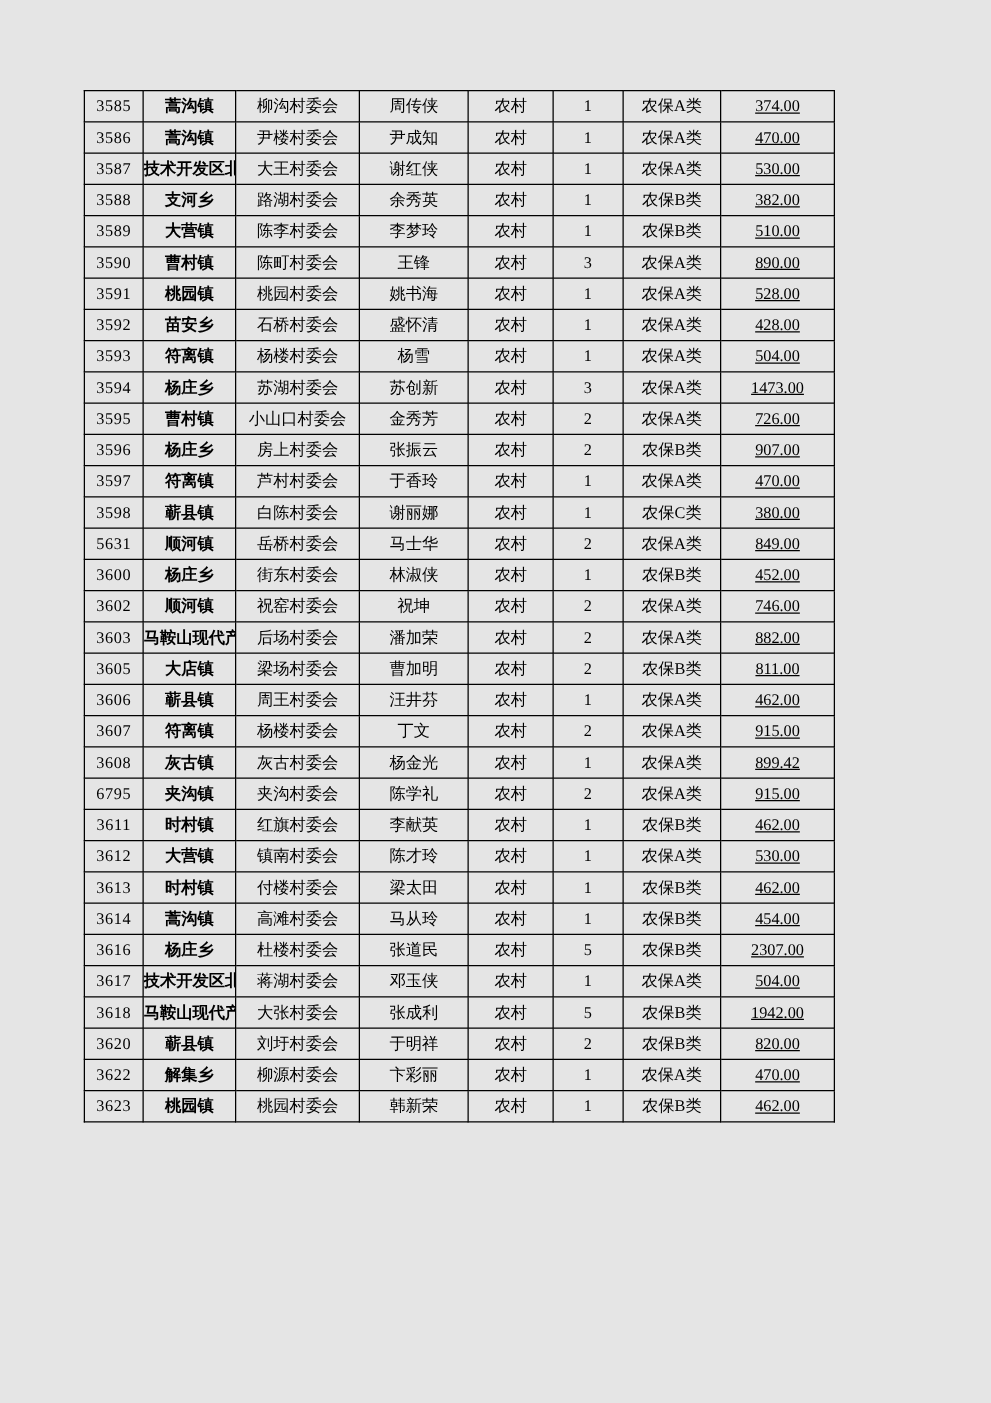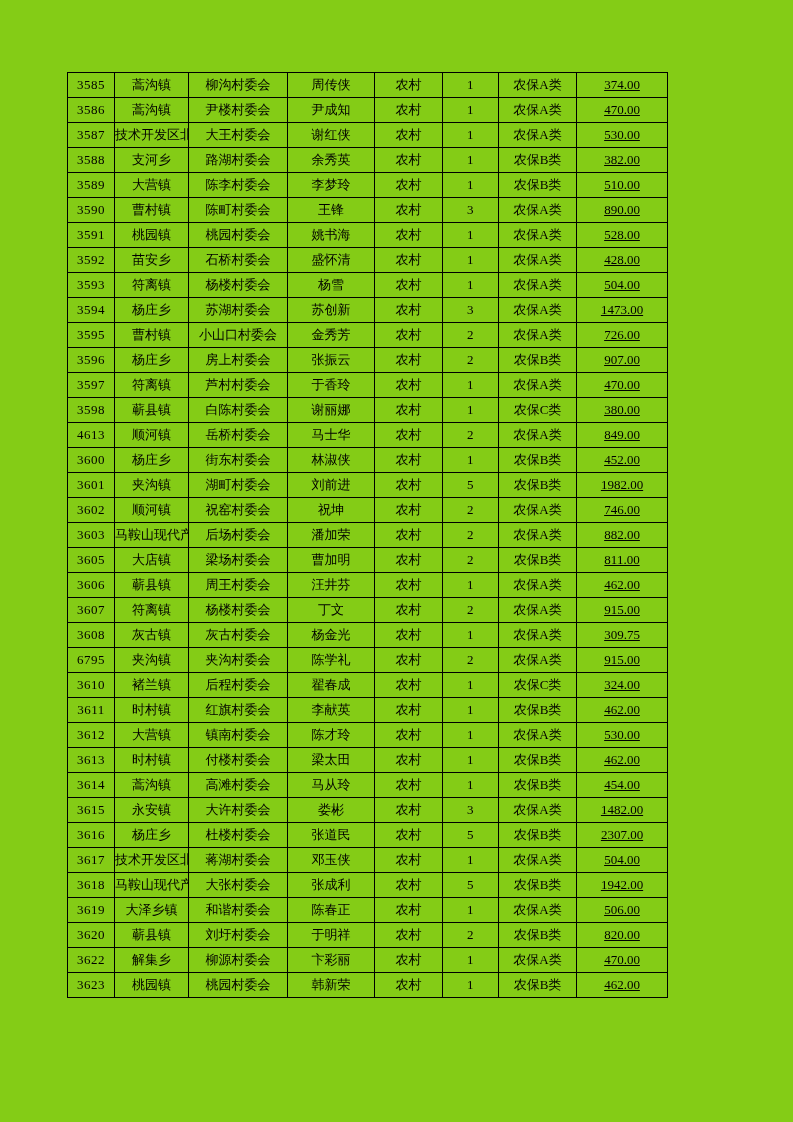--- a/index.html
+++ b/index.html
@@ -4,21 +4,21 @@
 <style>
   html, body {
     margin: 0;
     padding: 0;
     background: #ffffff;
   }
   .page {
     position: relative;
     width: 793px;
     height: 1122px;
-    background: #84cc16;
+    background: #e5e5e5;
     overflow: hidden;
     font-family: "Liberation Serif", "DejaVu Serif", serif;
     color: #000000;
   }
   .table-wrap {
     position: absolute;
     left: 67px;
     top: 72px;
   }
   table.grid {
@@ -31,21 +31,21 @@
     height: 24px;
     font-size: 13px;
     line-height: 24px;
     text-align: center;
     vertical-align: middle;
     overflow: hidden;
     white-space: nowrap;
     padding: 0;
   }
   
-  td.col-town  { text-align: center; }
+  td.col-town  { text-align: center; font-weight: bold; }
   td.col-amount {
     text-align: right;
     padding-right: 22px;
     text-decoration: underline;
   }
   td.col-seq, td.col-count { letter-spacing: 0.5px; }
 </style>
 </head>
 <body>
 
@@ -197,50 +197,40 @@
             <td class="col-seq">3598</td>
             <td class="col-town">蕲县镇</td>
             <td class="col-village">白陈村委会</td>
             <td class="col-person">谢丽娜</td>
             <td class="col-locale">农村</td>
             <td class="col-count">1</td>
             <td class="col-category">农保C类</td>
             <td class="col-amount">380.00</td>
           </tr>
           <tr>
-            <td class="col-seq">4613</td>
+            <td class="col-seq">5631</td>
             <td class="col-town">顺河镇</td>
             <td class="col-village">岳桥村委会</td>
             <td class="col-person">马士华</td>
             <td class="col-locale">农村</td>
             <td class="col-count">2</td>
             <td class="col-category">农保A类</td>
             <td class="col-amount">849.00</td>
           </tr>
           <tr>
             <td class="col-seq">3600</td>
             <td class="col-town">杨庄乡</td>
             <td class="col-village">街东村委会</td>
             <td class="col-person">林淑侠</td>
             <td class="col-locale">农村</td>
             <td class="col-count">1</td>
             <td class="col-category">农保B类</td>
             <td class="col-amount">452.00</td>
           </tr>
           <tr>
-            <td class="col-seq">3601</td>
-            <td class="col-town">夹沟镇</td>
-            <td class="col-village">湖町村委会</td>
-            <td class="col-person">刘前进</td>
-            <td class="col-locale">农村</td>
-            <td class="col-count">5</td>
-            <td class="col-category">农保B类</td>
-            <td class="col-amount">1982.00</td>
-          </tr>
-          <tr>
             <td class="col-seq">3602</td>
             <td class="col-town">顺河镇</td>
             <td class="col-village">祝窑村委会</td>
             <td class="col-person">祝坤</td>
             <td class="col-locale">农村</td>
             <td class="col-count">2</td>
             <td class="col-category">农保A类</td>
             <td class="col-amount">746.00</td>
           </tr>
           <tr>
@@ -284,43 +274,33 @@
             <td class="col-amount">915.00</td>
           </tr>
           <tr>
             <td class="col-seq">3608</td>
             <td class="col-town">灰古镇</td>
             <td class="col-village">灰古村委会</td>
             <td class="col-person">杨金光</td>
             <td class="col-locale">农村</td>
             <td class="col-count">1</td>
             <td class="col-category">农保A类</td>
-            <td class="col-amount">309.75</td>
+            <td class="col-amount">899.42</td>
           </tr>
           <tr>
             <td class="col-seq">6795</td>
             <td class="col-town">夹沟镇</td>
             <td class="col-village">夹沟村委会</td>
             <td class="col-person">陈学礼</td>
             <td class="col-locale">农村</td>
             <td class="col-count">2</td>
             <td class="col-category">农保A类</td>
             <td class="col-amount">915.00</td>
           </tr>
           <tr>
-            <td class="col-seq">3610</td>
-            <td class="col-town">褚兰镇</td>
-            <td class="col-village">后程村委会</td>
-            <td class="col-person">翟春成</td>
-            <td class="col-locale">农村</td>
-            <td class="col-count">1</td>
-            <td class="col-category">农保C类</td>
-            <td class="col-amount">324.00</td>
-          </tr>
-          <tr>
             <td class="col-seq">3611</td>
             <td class="col-town">时村镇</td>
             <td class="col-village">红旗村委会</td>
             <td class="col-person">李献英</td>
             <td class="col-locale">农村</td>
             <td class="col-count">1</td>
             <td class="col-category">农保B类</td>
             <td class="col-amount">462.00</td>
           </tr>
           <tr>
@@ -347,30 +327,20 @@
             <td class="col-seq">3614</td>
             <td class="col-town">蒿沟镇</td>
             <td class="col-village">高滩村委会</td>
             <td class="col-person">马从玲</td>
             <td class="col-locale">农村</td>
             <td class="col-count">1</td>
             <td class="col-category">农保B类</td>
             <td class="col-amount">454.00</td>
           </tr>
           <tr>
-            <td class="col-seq">3615</td>
-            <td class="col-town">永安镇</td>
-            <td class="col-village">大许村委会</td>
-            <td class="col-person">娄彬</td>
-            <td class="col-locale">农村</td>
-            <td class="col-count">3</td>
-            <td class="col-category">农保A类</td>
-            <td class="col-amount">1482.00</td>
-          </tr>
-          <tr>
             <td class="col-seq">3616</td>
             <td class="col-town">杨庄乡</td>
             <td class="col-village">杜楼村委会</td>
             <td class="col-person">张道民</td>
             <td class="col-locale">农村</td>
             <td class="col-count">5</td>
             <td class="col-category">农保B类</td>
             <td class="col-amount">2307.00</td>
           </tr>
           <tr>
@@ -385,30 +355,20 @@
           </tr>
           <tr>
             <td class="col-seq">3618</td>
             <td class="col-town">马鞍山现代产业园</td>
             <td class="col-village">大张村委会</td>
             <td class="col-person">张成利</td>
             <td class="col-locale">农村</td>
             <td class="col-count">5</td>
             <td class="col-category">农保B类</td>
             <td class="col-amount">1942.00</td>
-          </tr>
-          <tr>
-            <td class="col-seq">3619</td>
-            <td class="col-town">大泽乡镇</td>
-            <td class="col-village">和谐村委会</td>
-            <td class="col-person">陈春正</td>
-            <td class="col-locale">农村</td>
-            <td class="col-count">1</td>
-            <td class="col-category">农保A类</td>
-            <td class="col-amount">506.00</td>
           </tr>
           <tr>
             <td class="col-seq">3620</td>
             <td class="col-town">蕲县镇</td>
             <td class="col-village">刘圩村委会</td>
             <td class="col-person">于明祥</td>
             <td class="col-locale">农村</td>
             <td class="col-count">2</td>
             <td class="col-category">农保B类</td>
             <td class="col-amount">820.00</td>

